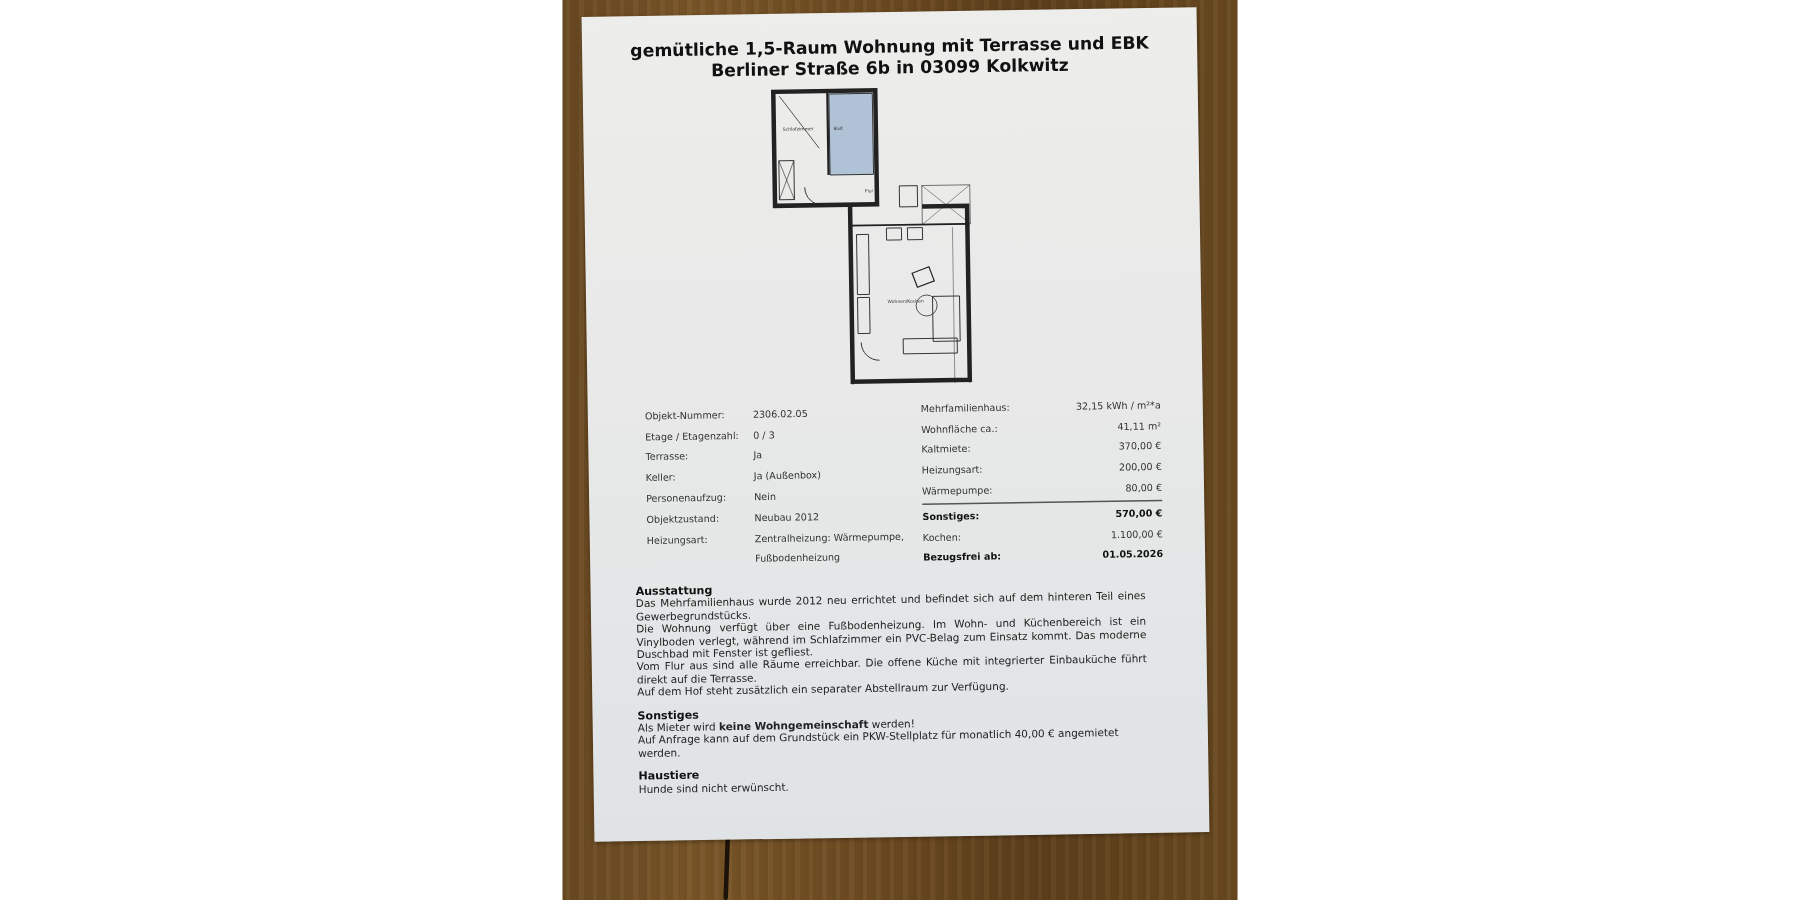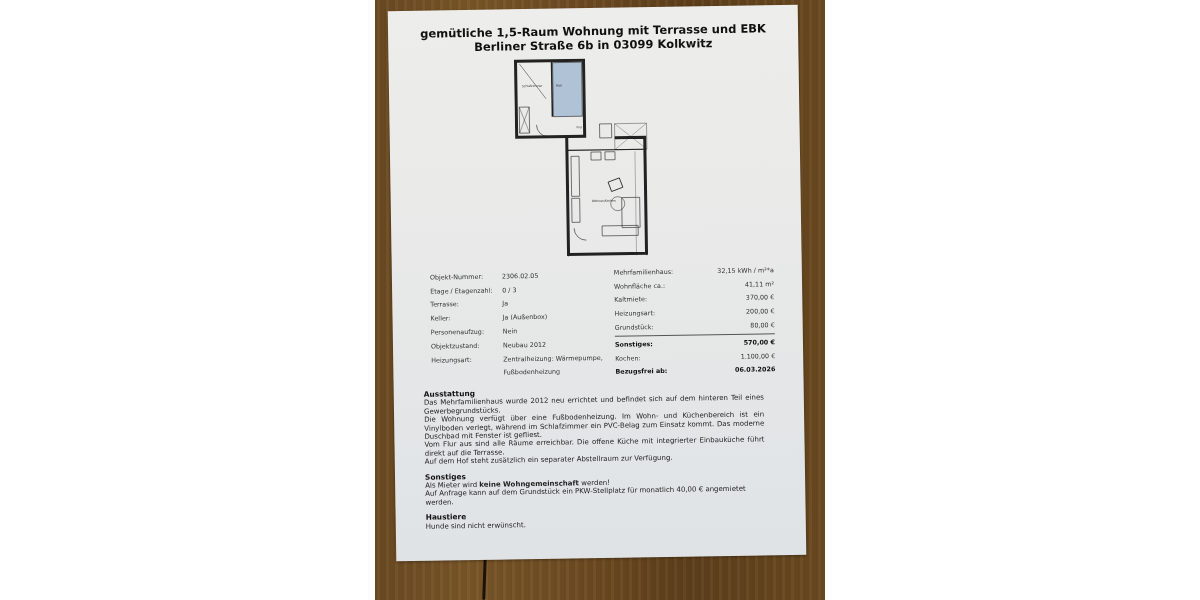--- a/index.html
+++ b/index.html
@@ -139,35 +139,35 @@
       </div>
     <div class="row">
         <span>Kaltmiete:</span>
         <span>370,00 €</span>
       </div>
     <div class="row">
         <span>Heizungsart:</span>
         <span>200,00 €</span>
       </div>
     <div class="row">
-        <span>Grundstück:</span>
+        <span>Wärmepumpe:</span>
         <span>80,00 €</span>
       </div>
     <div class="sep"></div>
     <div class="row bold">
         <span>Sonstiges:</span>
         <span>570,00 €</span>
       </div>
     <div class="row">
         <span>Kochen:</span>
         <span>1.100,00 €</span>
       </div>
     <div class="row bold">
         <span>Bezugsfrei ab:</span>
-        <span>06.03.2026</span>
+        <span>01.05.2026</span>
       </div>
   </div>
 
   <div class="body-text">
     <div class="section">
       <h4>Ausstattung</h4>
       <p class="just">Das Mehrfamilienhaus wurde 2012 neu errichtet und befindet sich auf dem hinteren Teil eines Gewerbegrundstücks.</p>
       <p class="just">Die Wohnung verfügt über eine Fußbodenheizung. Im Wohn- und Küchenbereich ist ein Vinylboden verlegt, während im Schlafzimmer ein PVC-Belag zum Einsatz kommt. Das moderne Duschbad mit Fenster ist gefliest.</p>
       <p class="just">Vom Flur aus sind alle Räume erreichbar. Die offene Küche mit integrierter Einbauküche führt direkt auf die Terrasse.</p>
       <p>Auf dem Hof steht zusätzlich ein separater Abstellraum zur Verfügung.</p>

